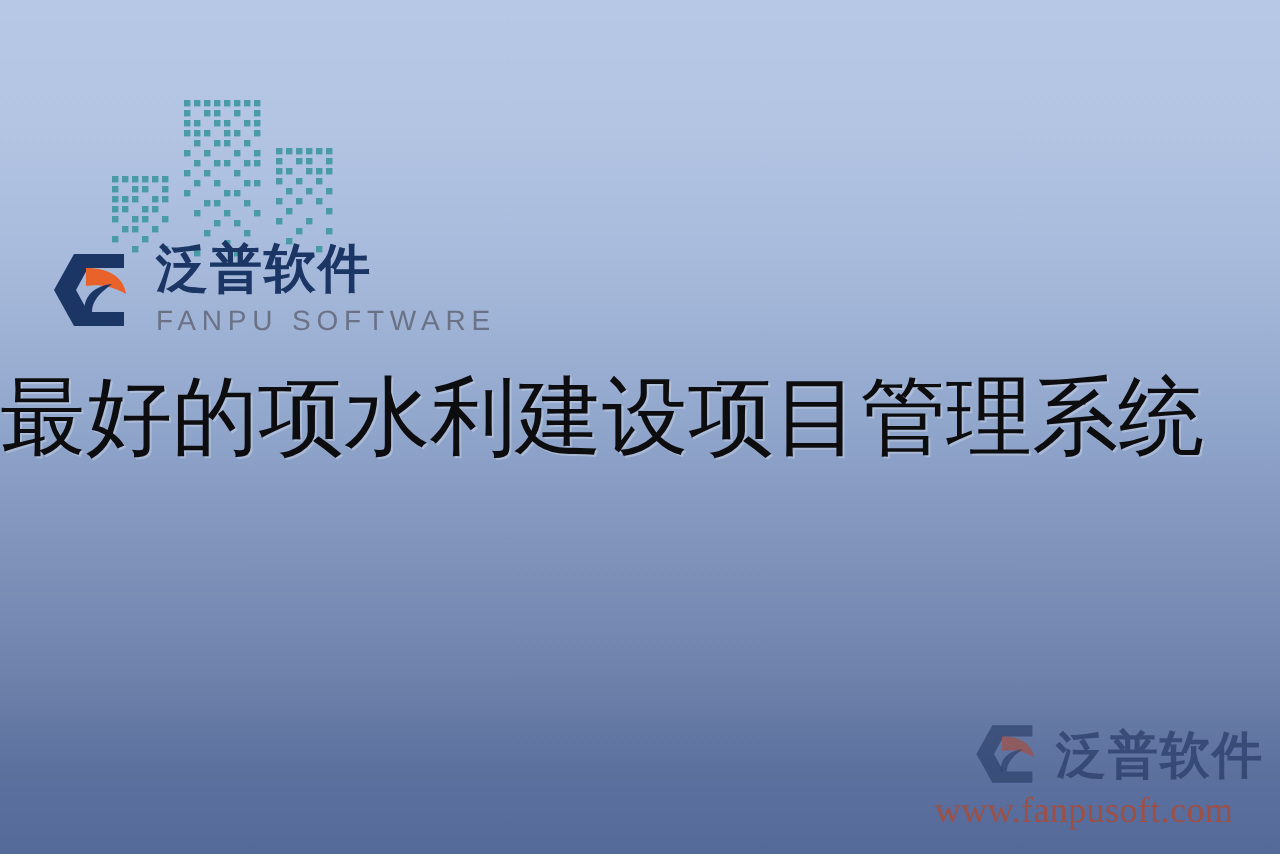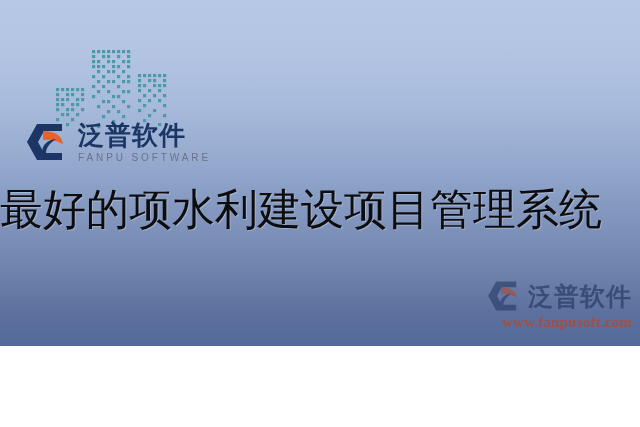--- a/index.html
+++ b/index.html
@@ -4,21 +4,21 @@
 <title>泛普软件</title>
 <style>
   html, body {
     margin: 0;
     padding: 0;
     background: #ffffff;
   }
   #banner {
     position: relative;
     width: 640px;
-    height: 346px;
+    height: 427px;
     overflow: hidden;
     font-family: "DejaVu Sans", "Liberation Sans", sans-serif;
     background: linear-gradient(180deg,
         #b6c8e5 0%,
         #b4c5e3 14%,
         #a8bbdc 30%,
         #93a8cd 48%,
         #8296be 62%,
         #6f83ac 78%,
         #5d719f 90%,
@@ -51,21 +51,21 @@
     font-family: "DejaVu Sans", "Liberation Sans", sans-serif;
     font-size: 26px;
     font-weight: 700;
     line-height: 1.02;
     color: #1b3564;
     letter-spacing: 1px;
     white-space: nowrap;
   }
   .brand-en {
     font-family: "Liberation Sans", "DejaVu Sans", sans-serif;
-    font-size: 10px;
+    font-size: 14px;
     font-weight: 400;
     letter-spacing: 2.9px;
     color: #6b7286;
     margin-top: 3px;
     white-space: nowrap;
   }
 
   
   #headline {
     position: absolute;
@@ -103,24 +103,24 @@
     font-family: "DejaVu Sans", "Liberation Sans", sans-serif;
     font-size: 25px;
     font-weight: 700;
     color: rgba(30,50,92,0.62);
     letter-spacing: 1px;
     line-height: 1;
     white-space: nowrap;
   }
   .wm-url {
     margin-top: 2px;
-    text-align: right;
+    text-align: center;
     font-family: "Liberation Serif", "DejaVu Serif", serif;
-    font-size: 15px;
-    font-weight: 700;
+    font-size: 18px;
+    font-weight: 400;
     color: rgba(176,72,48,0.80);
     letter-spacing: 0.2px;
     white-space: nowrap;
   }
 </style>
 </head>
 <body>
 
 <div id="banner">
 

